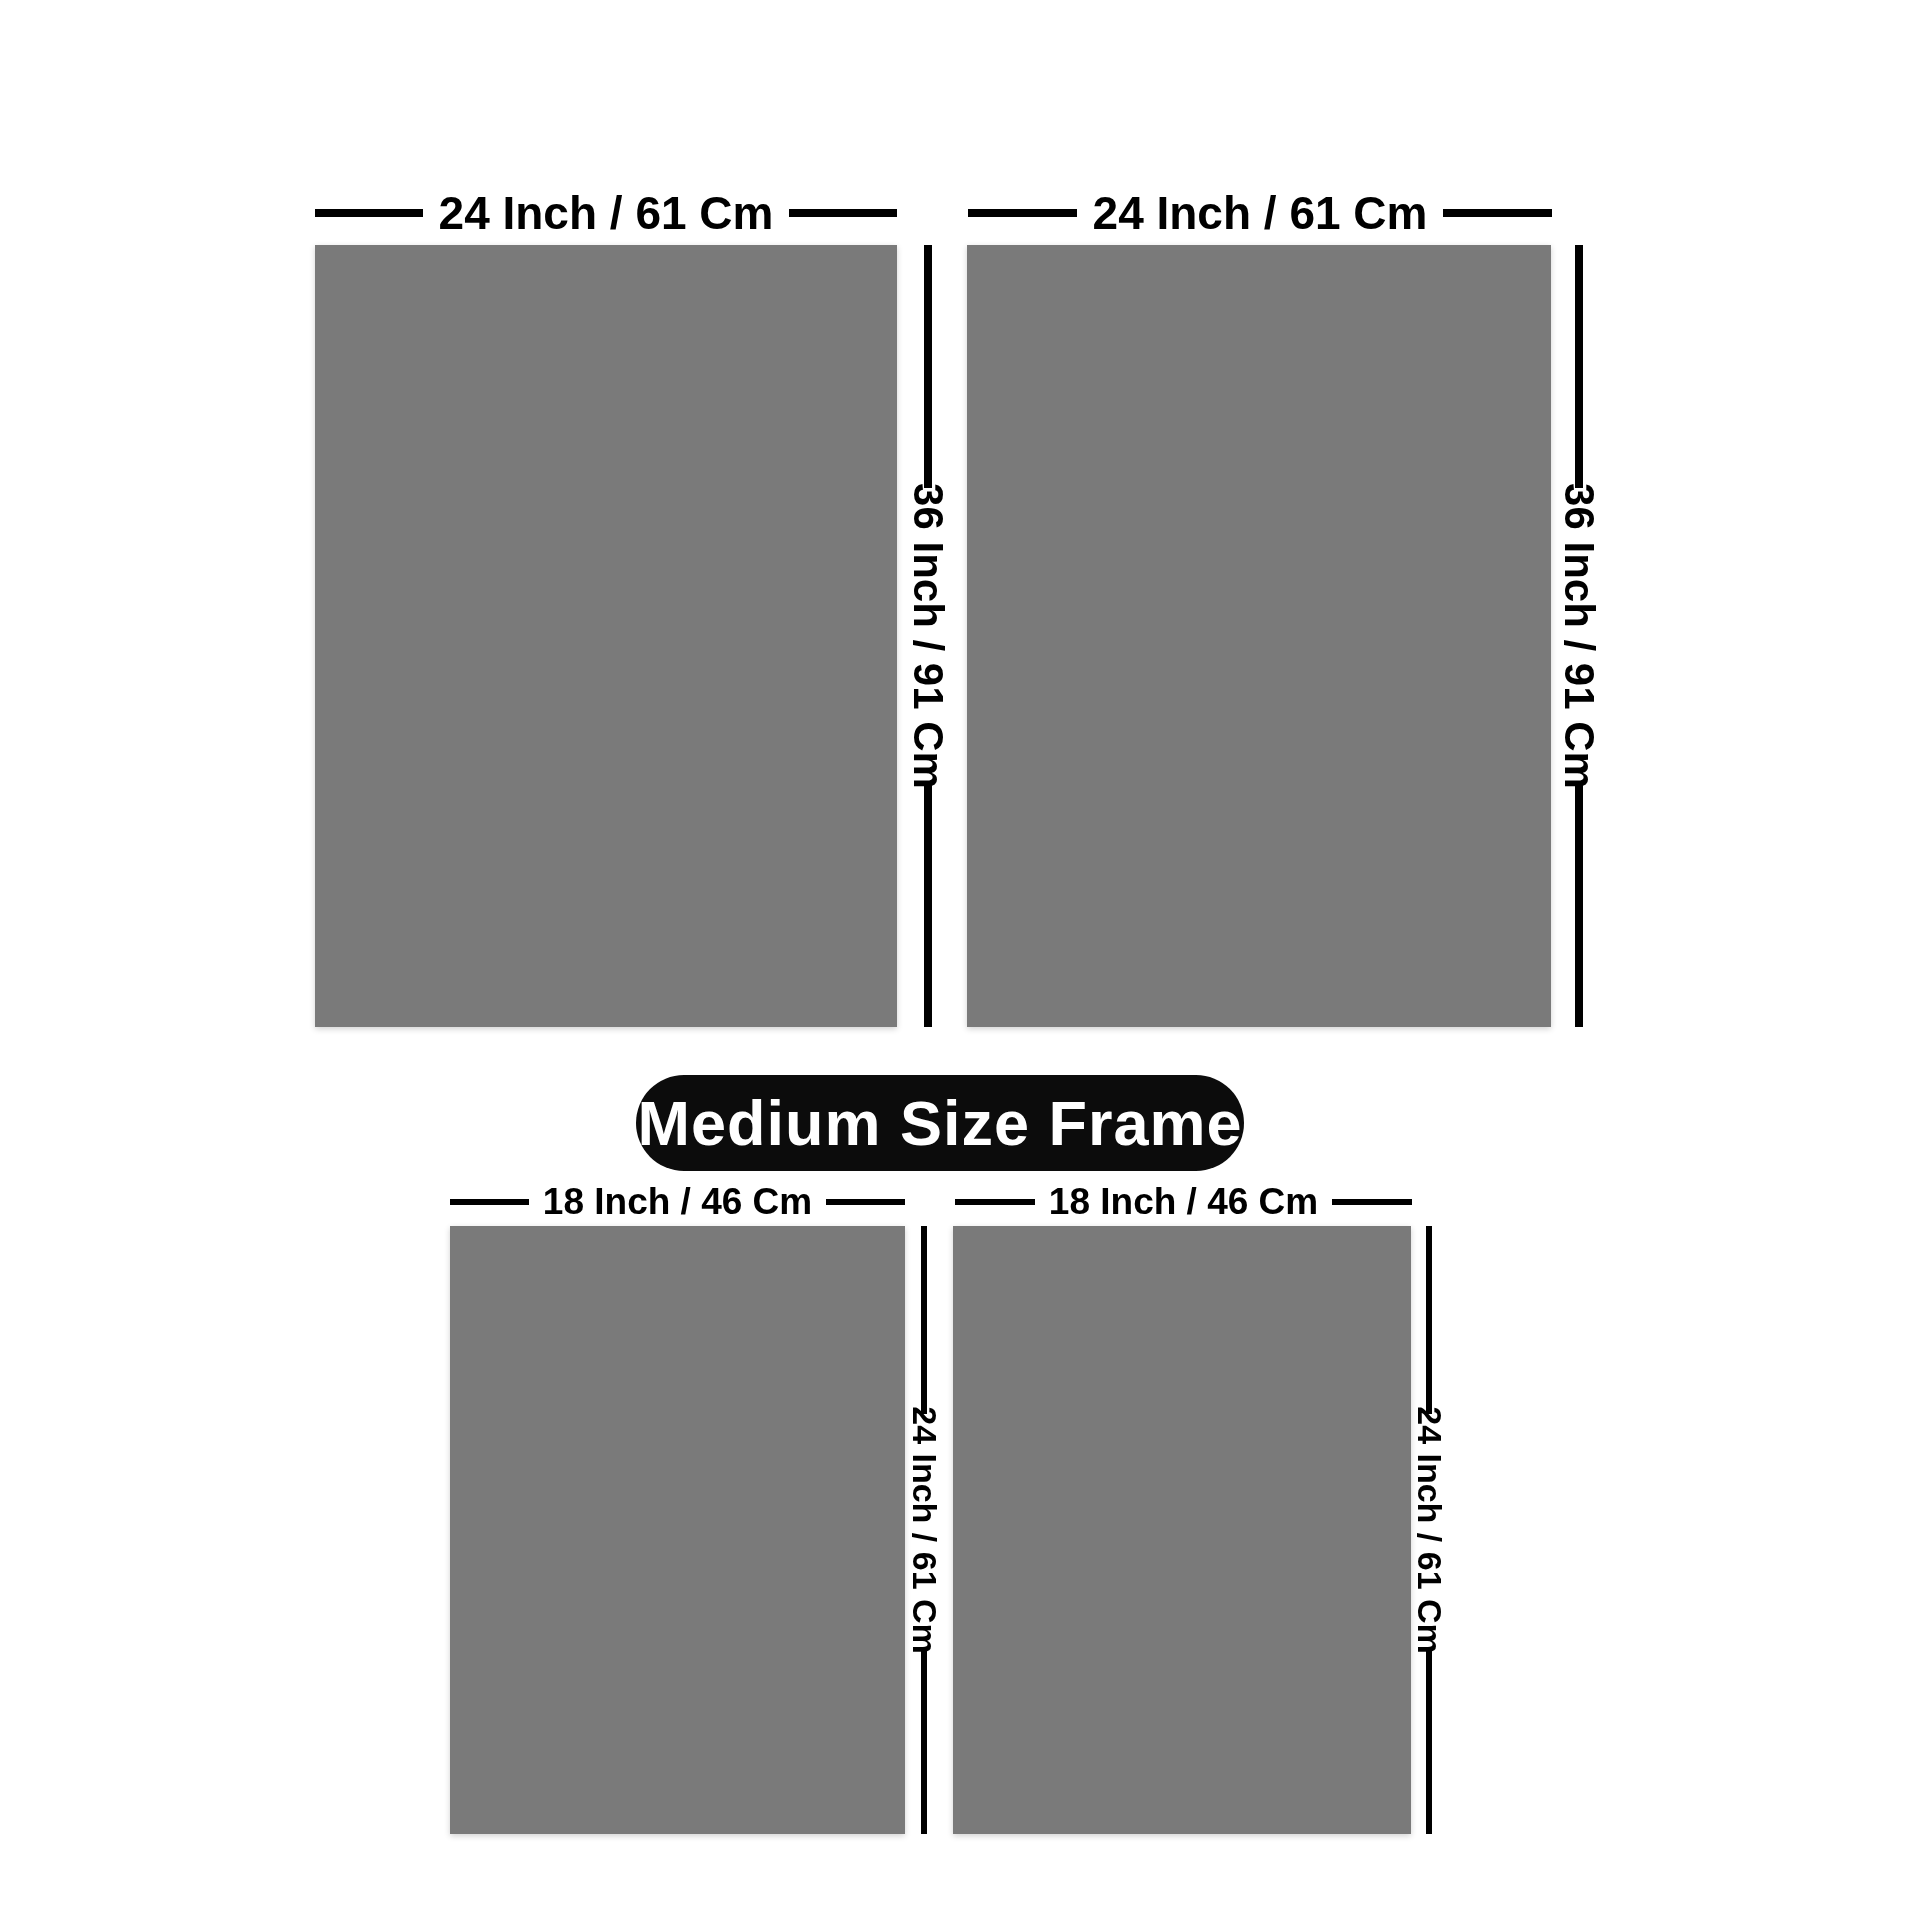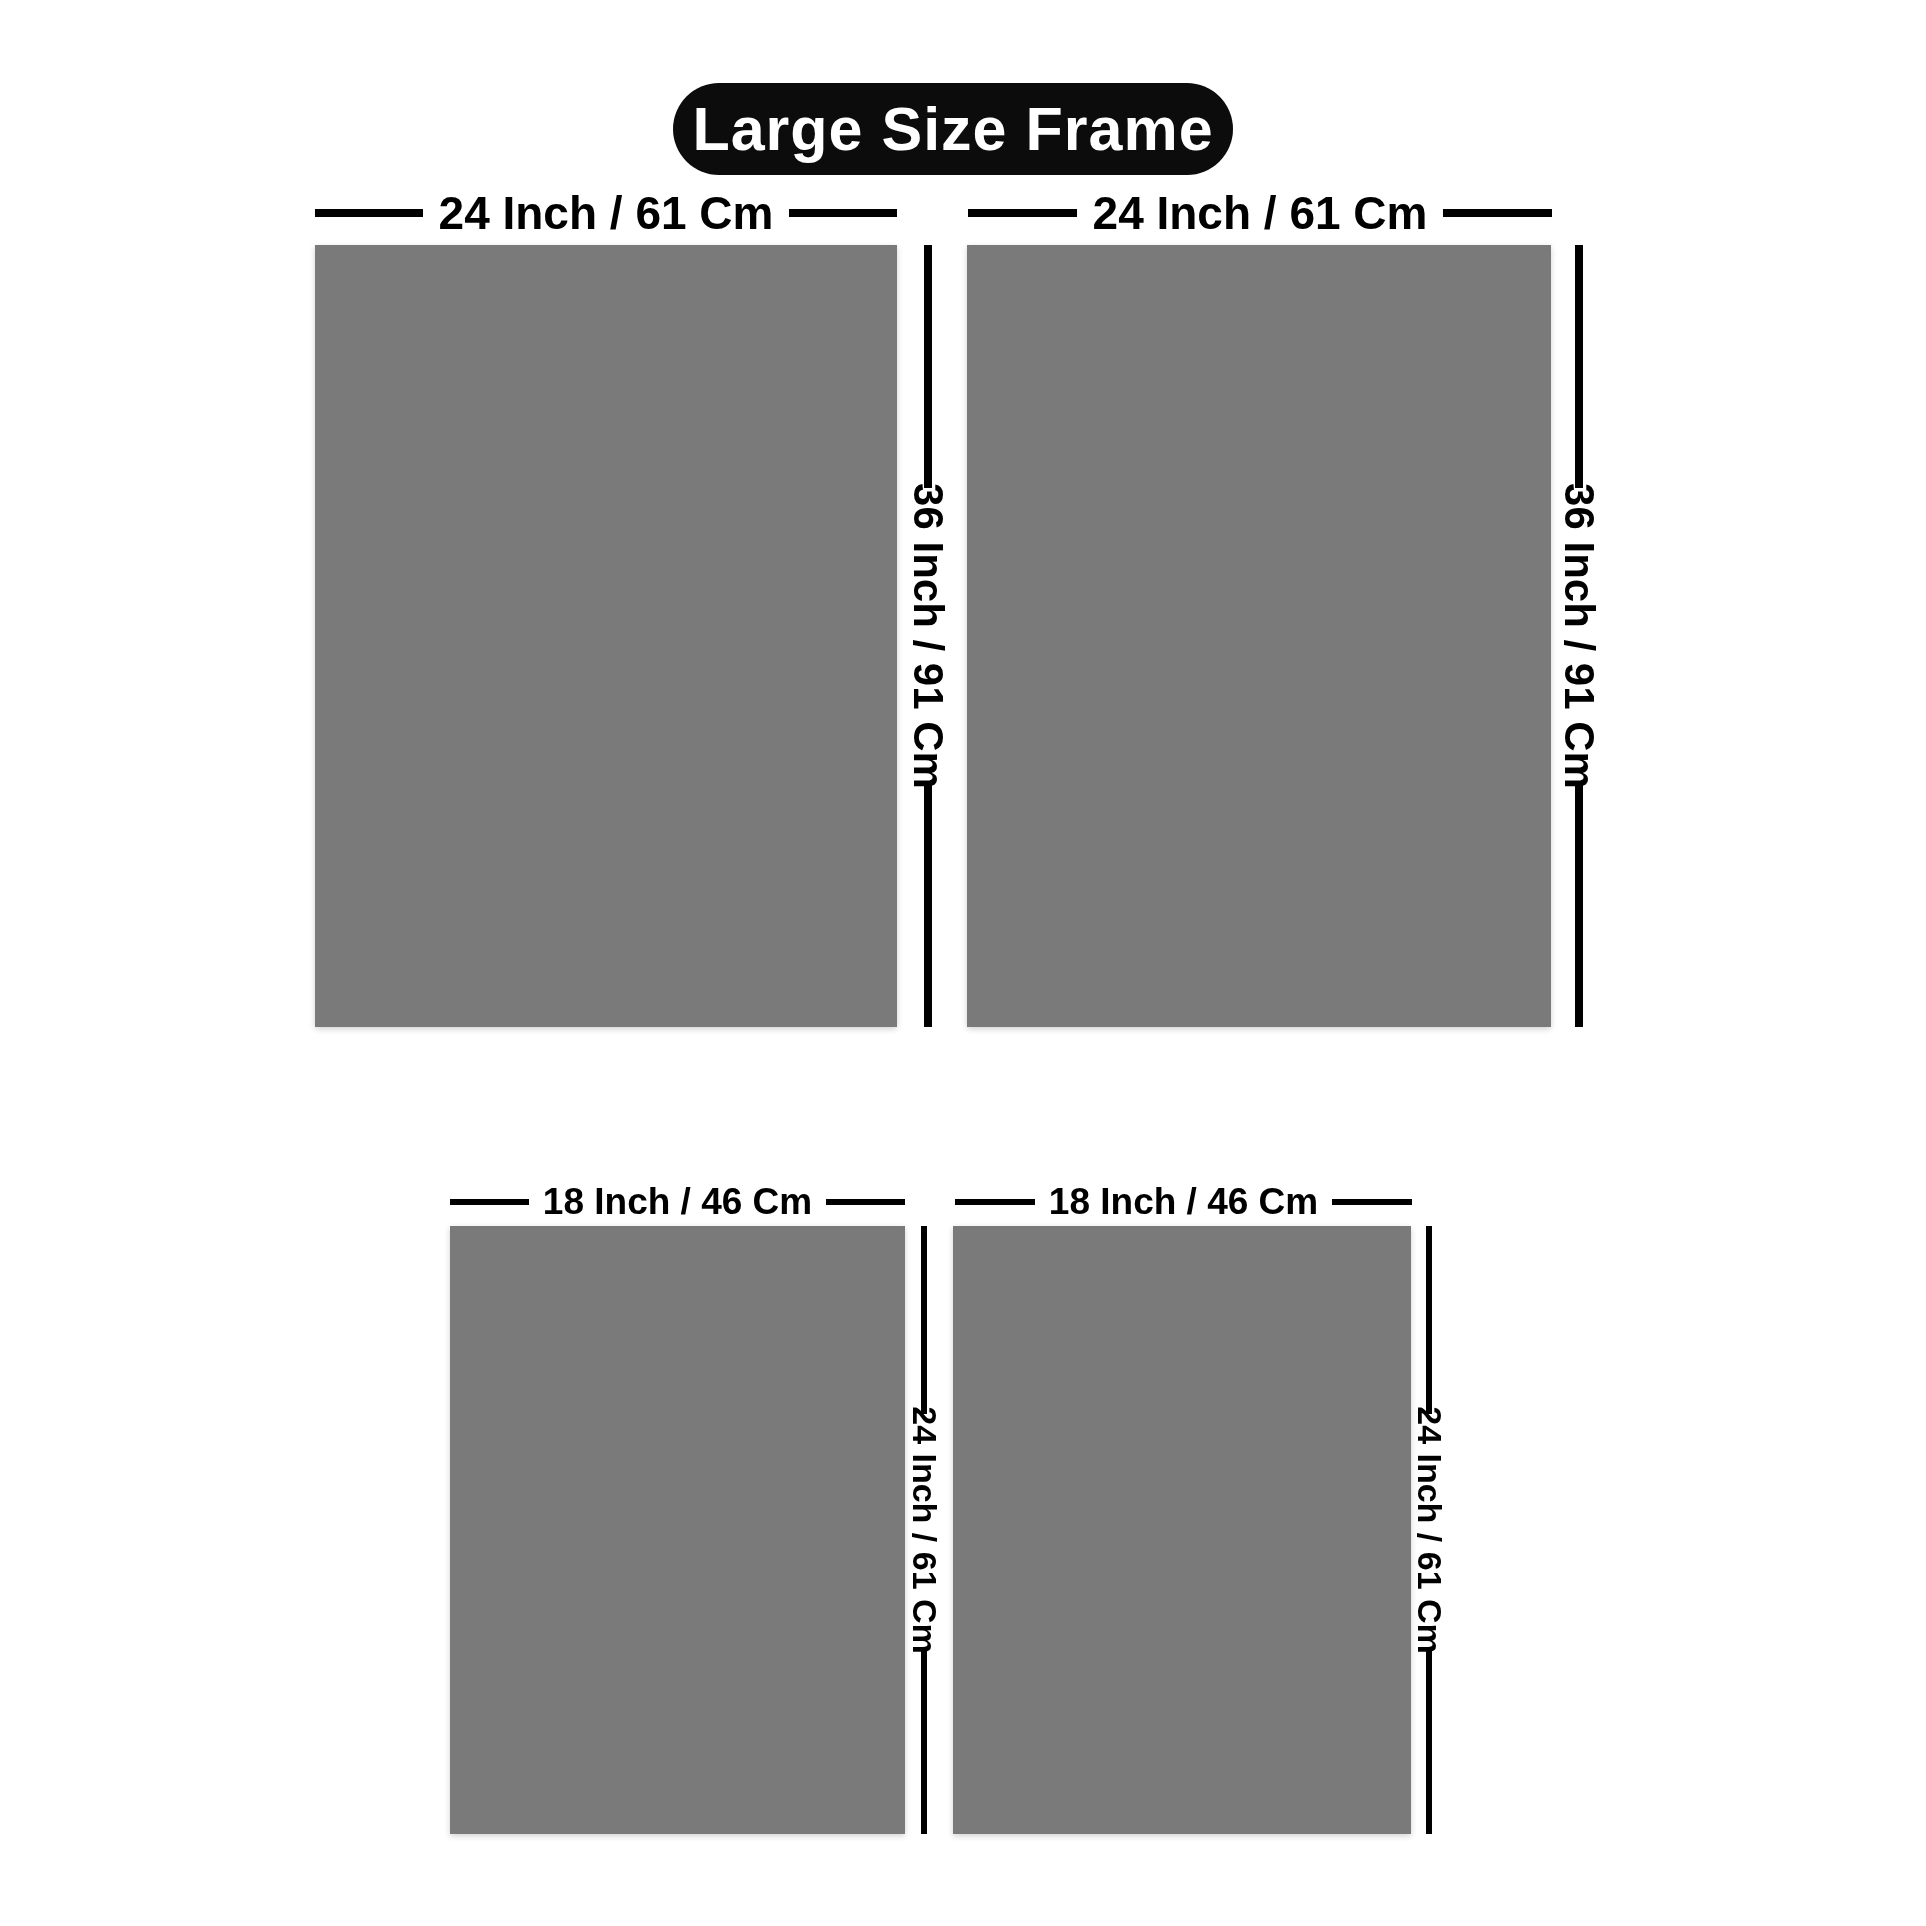--- a/index.html
+++ b/index.html
@@ -54,21 +54,20 @@
     white-space:nowrap;font-weight:bold;color:#000000;
   }
   .vtext-lg{font-size:42px;}
   .vtext-md{font-size:34px;}
 </style>
 </head>
 <body>
 
 <div class="canvas">
 
-  <div class="pill pill-large">Large Size Frame</div>
 
   <div class="hdim hdim-large-left">
     <span class="hline hline-lg"></span>
     <span class="hdim-text hdim-text-lg">24 Inch / 61 Cm</span>
     <span class="hline hline-lg"></span>
   </div>
 
   <div class="hdim hdim-large-right">
     <span class="hline hline-lg"></span>
     <span class="hdim-text hdim-text-lg">24 Inch / 61 Cm</span>
@@ -87,20 +86,21 @@
   </div>
 
   <div class="vdim vdim-large-right">
     <span class="vline vline-lg"></span>
     <span class="vtext-box vtext-box-lg">
       <span class="vtext vtext-lg">36 Inch / 91 Cm</span>
     </span>
     <span class="vline vline-lg"></span>
   </div>
 
+  <div class="pill pill-medium">Medium Size Frame</div>
 
   <div class="hdim hdim-medium-left">
     <span class="hline hline-md"></span>
     <span class="hdim-text hdim-text-md">18 Inch / 46 Cm</span>
     <span class="hline hline-md"></span>
   </div>
 
   <div class="hdim hdim-medium-right">
     <span class="hline hline-md"></span>
     <span class="hdim-text hdim-text-md">18 Inch / 46 Cm</span>

